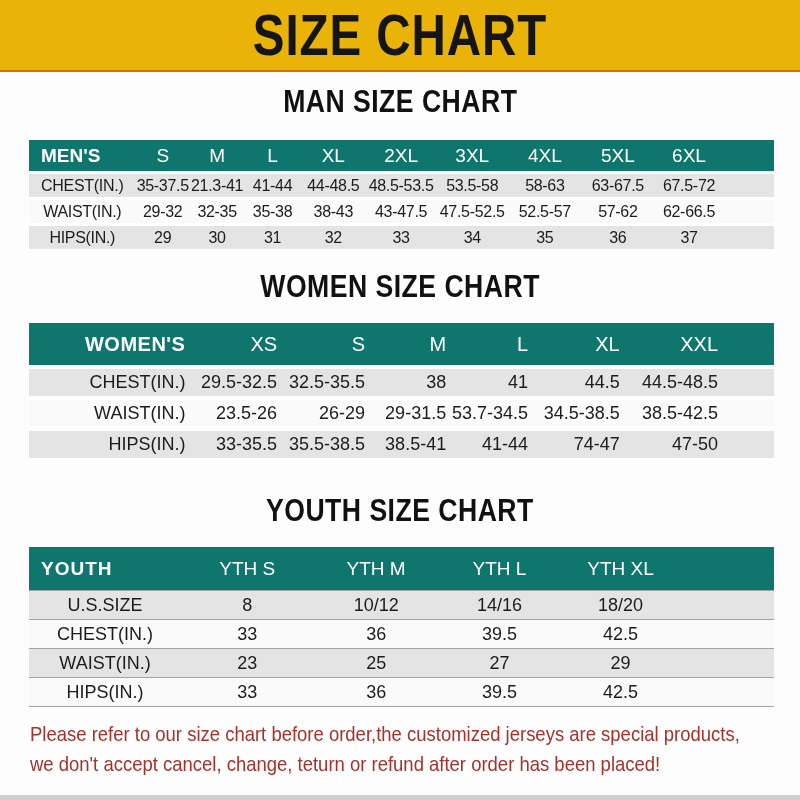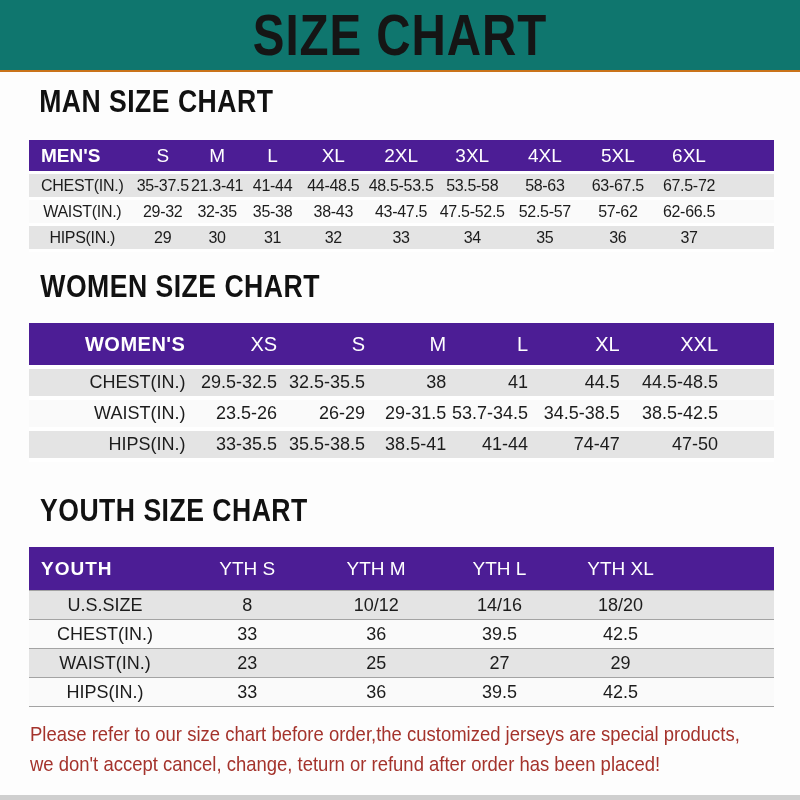--- a/index.html
+++ b/index.html
@@ -2,46 +2,46 @@
 <html><head>
 <meta charset="utf-8">
 <style>
   html,body{margin:0;padding:0;}
   body{
     width:800px;height:800px;position:relative;background:#FDFDFD;
     font-family:"Liberation Sans", sans-serif;overflow:hidden;
   }
   
   .banner{
-    height:70px;background:#0f766e;border-bottom:2px solid #C9731A;
+    height:70px;background:#eab308;border-bottom:2px solid #C9731A;
     display:flex;align-items:center;justify-content:center;
   }
   .banner-title{
     display:inline-block;font-weight:bold;font-size:50px;color:#151515;
     letter-spacing:1px;transform:scale(0.95,1.16);
   }
   
-  .heading{height:33px;line-height:33px;text-align:left;margin-left:33px;}
+  .heading{height:33px;line-height:33px;text-align:center;}
   .heading span{
     display:inline-block;font-weight:bold;font-size:28px;color:#111;
     transform:scale(0.95,1.12);letter-spacing:0.5px;
   }
   #heading-men{margin-top:13px;}
   #heading-women{margin-top:18px;}
   #heading-youth{margin-top:32px;}
   
   table{
     border-collapse:separate;border-spacing:0;table-layout:fixed;
     width:745px;margin-left:29px;
   }
   td{
     text-align:center;vertical-align:middle;padding:0;
     white-space:nowrap;color:#1c1c1c;
   }
-  tr.hdr td{background:#4c1d95;color:#FFFFFF;}
+  tr.hdr td{background:#0f766e;color:#FFFFFF;}
   tr.gray td{background:#E4E4E4;}
   tr.white td{background:#FAFAFA;}
   .corner{text-align:left;padding-left:12px;font-weight:bold;letter-spacing:0.5px;}
   .t-men{margin-top:22px;}
   .t-men td{height:23px;font-size:16px;letter-spacing:-0.3px;border-bottom:3px solid #fff;}
   .t-men tr.hdr td{height:31px;font-size:19px;letter-spacing:0;}
   .t-men .corner{font-size:25px;}
   .t-women{margin-top:20px;}
   .t-women td{height:27px;font-size:18px;border-bottom:4px solid #fff;text-align:right;}
   .t-women tr.hdr td{height:42px;font-size:20px;}

